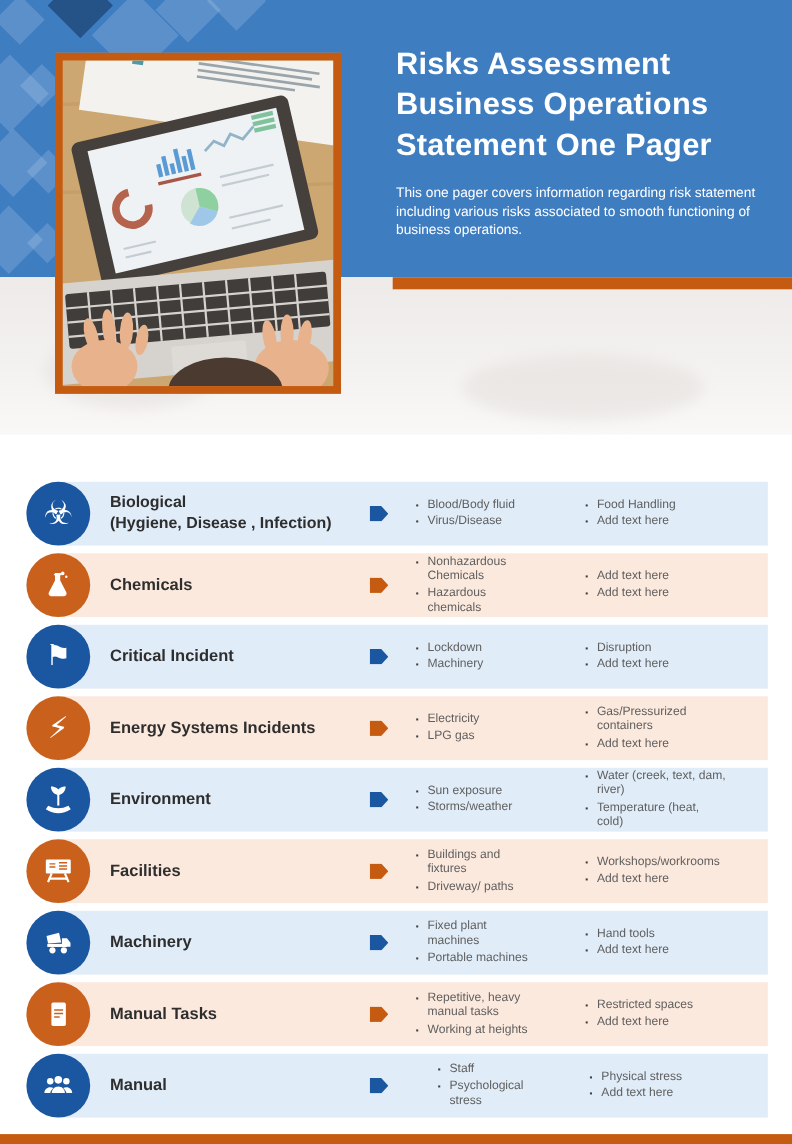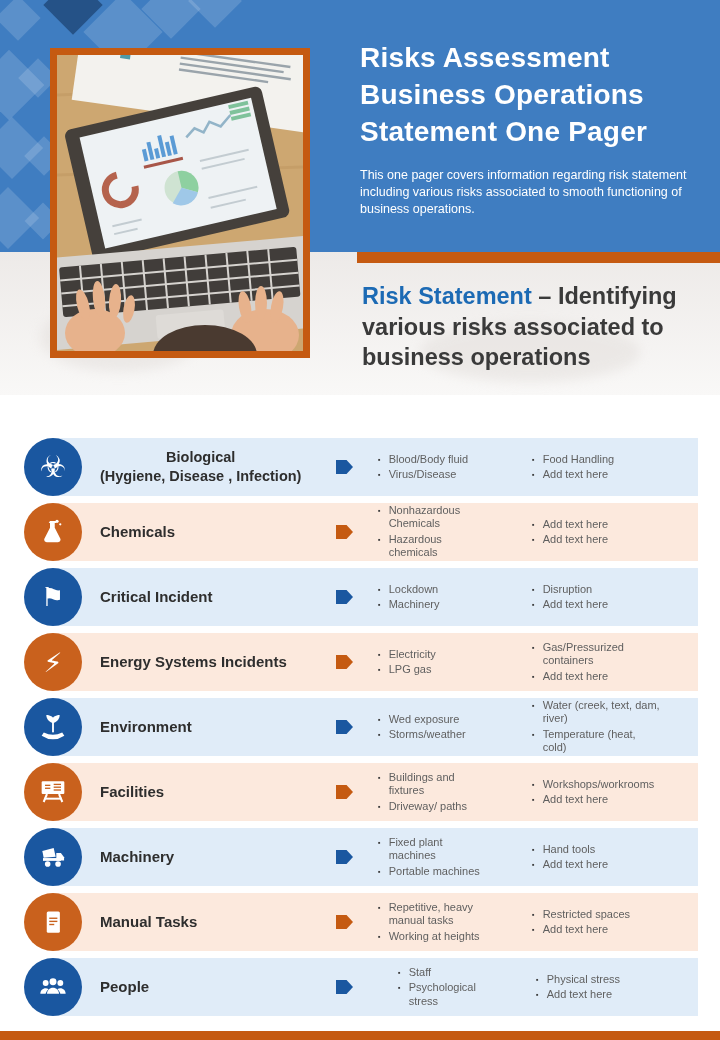--- a/index.html
+++ b/index.html
@@ -30,21 +30,21 @@
   .row{position:relative;height:58px;margin-bottom:7px;}
   .row-bg{position:absolute;left:55px;right:22px;top:0;bottom:0;}
   .row-bg.blue{background:#e0ecf8;}
   .row-bg.orange{background:#fce9dd;}
   .circle{position:absolute;left:24px;top:50%;transform:translateY(-50%);
           width:58px;height:58px;border-radius:50%;display:flex;align-items:center;justify-content:center;}
   .circle.blue{background:#1a57a0;}
   .circle.orange{background:#c9611d;}
   .glyph{color:#fff;font-family:"DejaVu Sans",sans-serif;line-height:1;}
   .label{position:absolute;left:100px;top:50%;transform:translateY(-50%);
-         font-size:15px;font-weight:bold;color:#2e2e2e;line-height:1.3;white-space:nowrap;text-align:center;}
+         font-size:15px;font-weight:bold;color:#2e2e2e;line-height:1.3;white-space:nowrap;}
   .arrow{position:absolute;left:336px;top:50%;transform:translateY(-50%);width:17px;height:14px;
          clip-path:polygon(0 0,62% 0,100% 50%,62% 100%,0 100%);}
   .arrow.blue{background:#1a57a0;}
   .arrow.orange{background:#c55a11;}
   .bullets{position:absolute;margin:0;padding:0;list-style:none;top:50%;transform:translateY(-50%);
            font-size:11px;color:#5f5f5f;line-height:1.25;}
   .bullets li{display:flex;gap:8px;margin:1.5px 0;}
   .bm{flex:0 0 auto;font-size:7.5px;color:#3f3f3f;line-height:1.9;}
   .col1{left:378px;width:106px;}
   .col2{left:532px;width:128px;}
@@ -76,23 +76,20 @@
     </div>
     <div class="hero-sub">This one pager covers information regarding risk statement including various risks associated to smooth functioning of business operations.</div>
   </div>
 
   <div class="washed">
     <div class="blob" style="left:40px;top:50px;width:160px;height:70px;"></div>
     <div class="blob" style="left:420px;top:70px;width:220px;height:60px;"></div>
   </div>
   <div class="orange-rule"></div>
 
-  <div class="section-heading">
-    <span class="hl">Risk Statement </span><span>– Identifying various risks associated to business operations</span>
-  </div>
 
   <div class="photo">
     <svg viewBox="0 0 246 296" width="246" height="296">
       <rect width="246" height="296" fill="#cda771"></rect>
       <g stroke="#bf9660" stroke-width="3" opacity="0.5">
         <line x1="0" y1="40" x2="246" y2="30"></line>
           <line x1="0" y1="120" x2="246" y2="112"></line>
         <line x1="0" y1="210" x2="246" y2="200"></line>
           <line x1="0" y1="270" x2="246" y2="262"></line>
       </g>
@@ -310,21 +307,21 @@
           <path d="M12 9C8 8 7 5 7 3c3 0 6 1.5 6 5z"></path>
           <path d="M12 9c4-1 5-4 5-6-3 0-6 1.5-6 5z"></path>
           <path d="M3.5 18.5q8.5 5.5 17 0l-1.6-2.4q-6.9 3.6-13.8 0z"></path>
         </svg>
       </div>
       <div class="label">Environment</div>
       <div class="arrow blue"></div>
       <ul class="bullets col1">
         <li>
             <span class="bm">▪</span>
-            <span>Wed exposure</span>
+            <span>Sun exposure</span>
           </li>
         <li>
             <span class="bm">▪</span>
             <span>Storms/weather</span>
           </li>
       </ul>
       <ul class="bullets col2">
         <li>
             <span class="bm">▪</span>
             <span>Water (creek, text, dam, river)</span>
@@ -455,21 +452,21 @@
       <div class="circle blue">
         <svg viewBox="0 0 24 24" width="32" height="32" fill="#fff">
           <circle cx="6.5" cy="9" r="2.2"></circle>
           <path d="M2.5 17c0-2.2 1.8-4 4-4 .8 0 1.6.2 2.2.6-1.2 1-2 2.4-2.2 3.4z"></path>
           <circle cx="17.5" cy="9" r="2.2"></circle>
           <path d="M21.5 17c0-2.2-1.8-4-4-4-.8 0-1.6.2-2.2.6 1.2 1 2 2.4 2.2 3.4z"></path>
           <circle cx="12" cy="8" r="2.6"></circle>
           <path d="M7.5 17c0-2.5 2-4.5 4.5-4.5s4.5 2 4.5 4.5z"></path>
         </svg>
       </div>
-      <div class="label">People</div>
+      <div class="label">Manual</div>
       <div class="arrow blue"></div>
       <ul class="bullets col1" style="left:398px;">
         <li>
             <span class="bm">▪</span>
             <span>Staff</span>
           </li>
         <li>
             <span class="bm">▪</span>
             <span>Psychological stress</span>
           </li>

